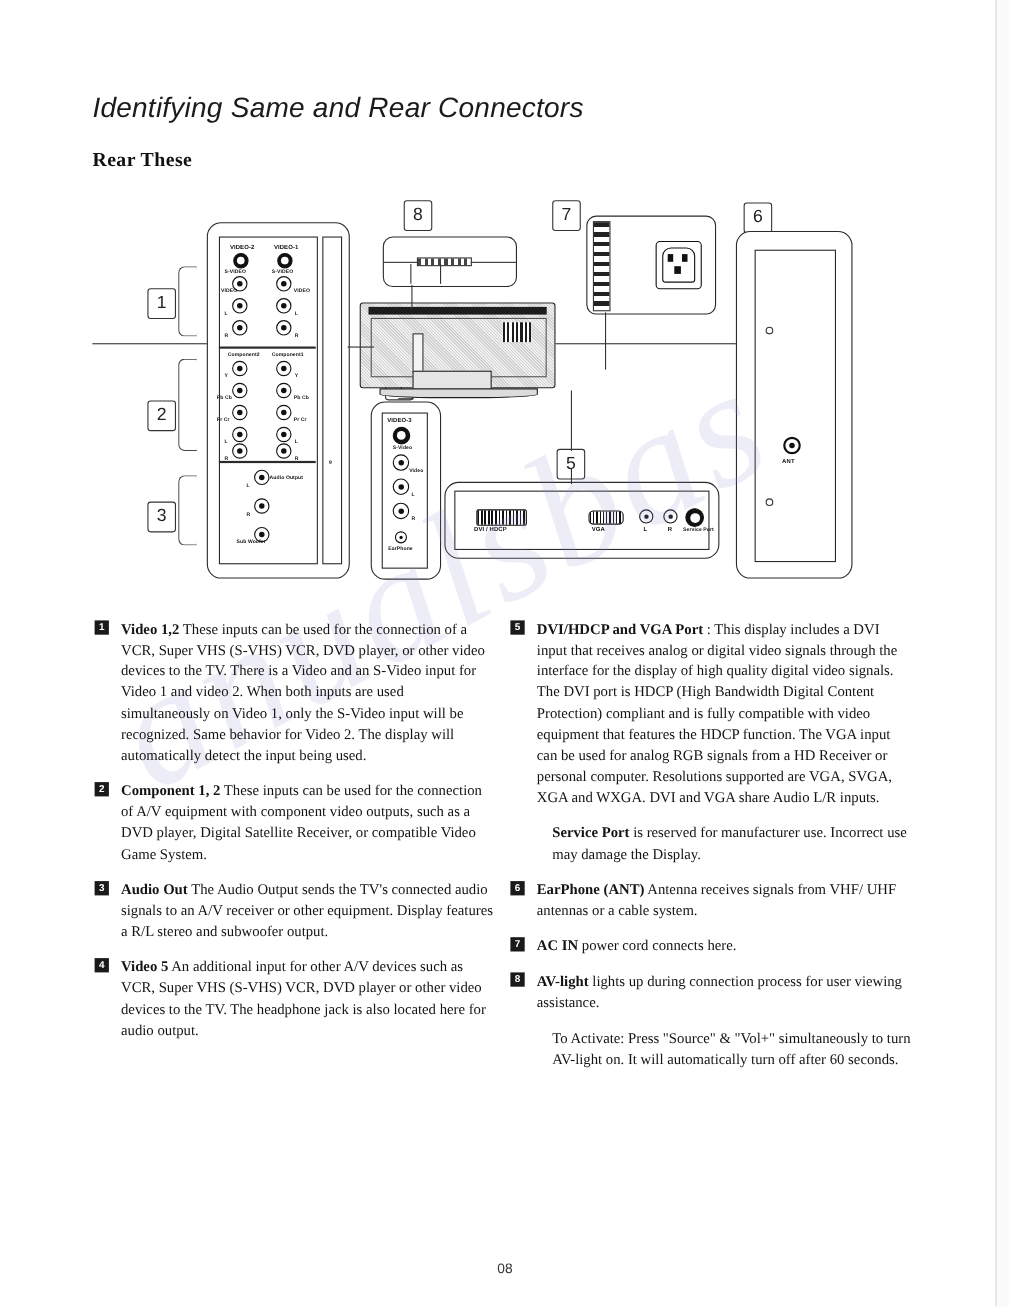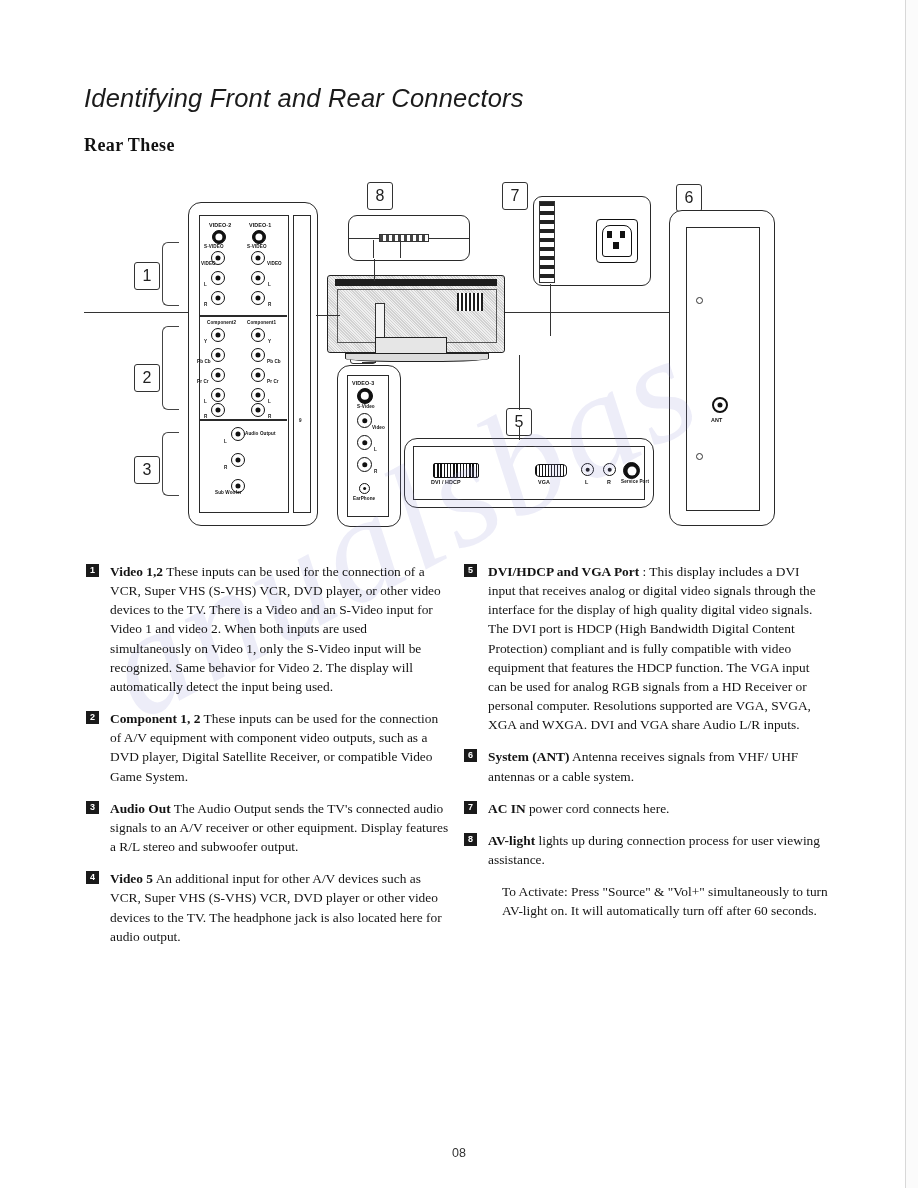--- a/index.html
+++ b/index.html
@@ -91,21 +91,21 @@
     transform:rotate(-28deg);pointer-events:none;font-style:italic;letter-spacing:4px;
     white-space:nowrap;overflow:hidden;}
 </style>
 </head>
 <body>
 
 <div class="page">
   <div class="scan-edge2"></div>
   <div class="scan-edge"></div>
 
-  <div class="title">Identifying Front and Rear Connectors</div>
+  <div class="title">Identifying Same and Rear Connectors</div>
   <div class="subtitle">Rear These</div>
 
   <div class="diagram">
 
     <div class="callout" style="left:50px;top:92px;">1</div>
     <div class="callout" style="left:50px;top:194px;">2</div>
     <div class="callout" style="left:50px;top:286px;">3</div>
     <div class="callout" style="left:266px;top:166px;">4</div>
     <div class="callout" style="left:422px;top:238px;">5</div>
     <div class="callout" style="left:592px;top:14px;">6</div>
@@ -279,23 +279,26 @@
       <span class="marker">4</span>
       <b>Video 5</b><span>  An additional input for other A/V devices such as VCR, Super VHS (S-VHS) VCR, DVD player or other video devices to the TV. The headphone jack is also located here for audio output.</span>
     </div>
   </div>
 
   <div class="col colR">
     <div class="item">
       <span class="marker">5</span>
       <b>DVI/HDCP and VGA Port</b><span> : This display includes a DVI input that receives analog or digital video signals through the interface  for the display of high quality digital video signals. The DVI port is HDCP  (High Bandwidth Digital Content Protection) compliant and is fully compatible with video equipment that features the HDCP function. The VGA input can be used for analog RGB signals from a HD Receiver or personal computer. Resolutions supported are VGA, SVGA, XGA and WXGA. DVI and VGA share Audio L/R inputs.</span>
     </div>
+    <div class="plain" style="padding-left:14px;">
+      <b>Service Port</b><span>  is reserved for manufacturer use. Incorrect use may damage the Display.</span>
+    </div>
     <div class="item">
       <span class="marker">6</span>
-      <b>System (ANT)</b><span>  Antenna receives signals from VHF/ UHF antennas or a cable system.</span>
+      <b>EarPhone (ANT)</b><span>  Antenna receives signals from VHF/ UHF antennas or a cable system.</span>
     </div>
     <div class="item">
       <span class="marker">7</span>
       <b>AC IN</b><span> power cord connects here.</span>
     </div>
     <div class="item">
       <span class="marker">8</span>
       <b>AV-light</b><span> lights up during connection process for user viewing assistance.</span>
     </div>
     <div class="plain" style="padding-left:14px;">To Activate: Press "Source" &amp; "Vol+" simultaneously to turn AV-light on. It will automatically turn off after 60 seconds.</div>

